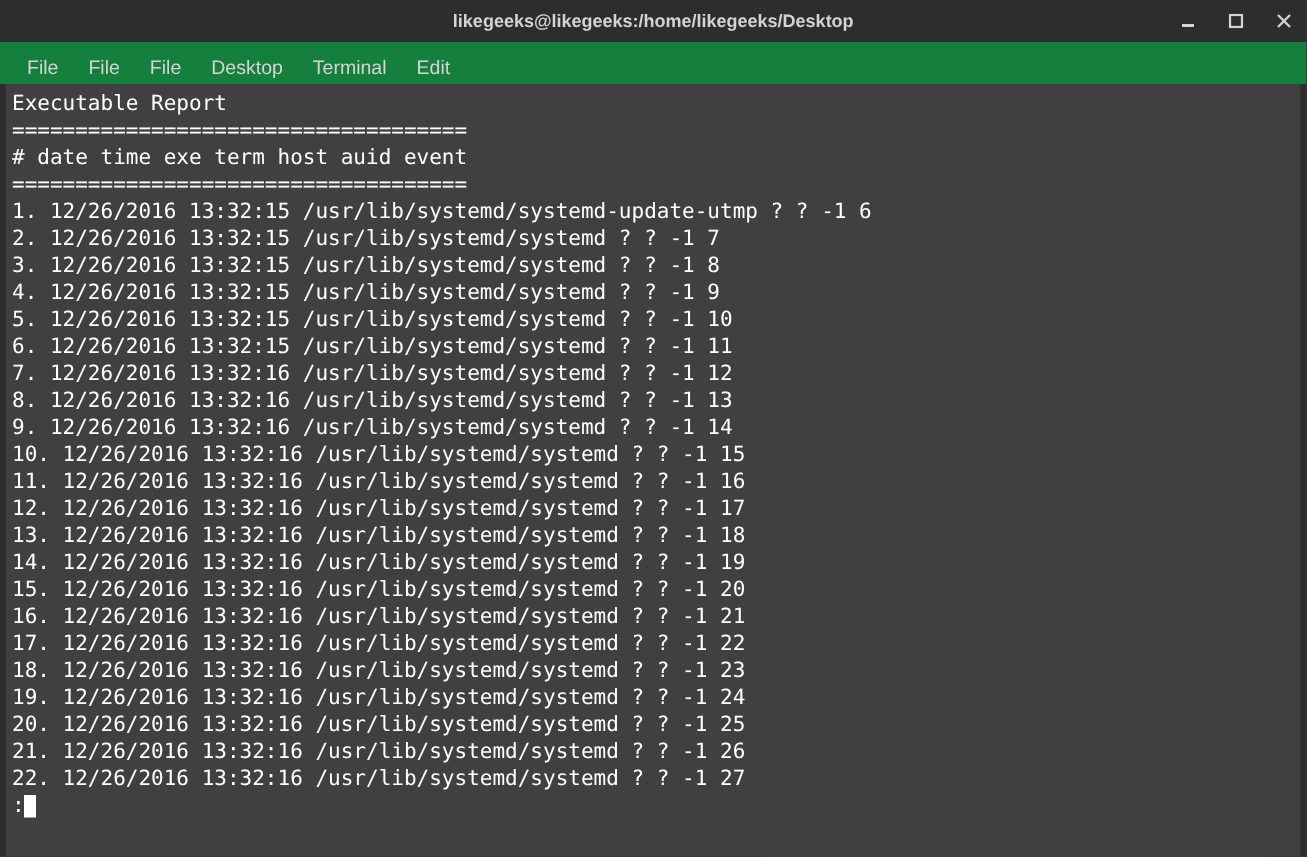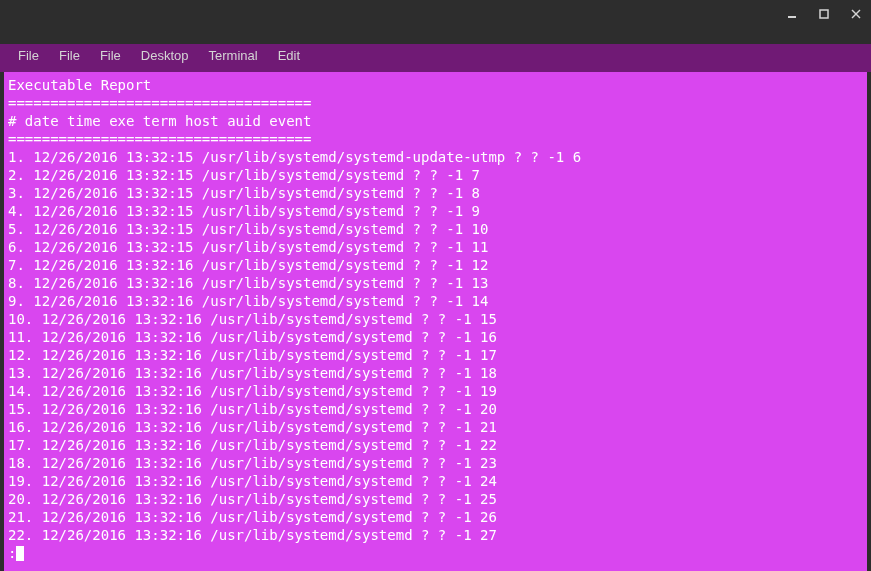--- a/index.html
+++ b/index.html
@@ -40,35 +40,34 @@
       justify-content: center;
       color: #d4d4d4;
       cursor: pointer;
     }
     .win-btn svg {
       width: 10px;
       height: 10px;
     }
     .menubar {
       height: 28px;
-      background: #701a75;
+      background: #15803d;
       display: flex;
-      align-items: flex-start;
+      align-items: flex-end;
       padding: 0 8px;
       color: #d4d4d4;
       font-size: 13px;
       gap: 0;
-      margin-top: 16px;
     }
     .menu-item {
       padding: 4px 10px;
       cursor: pointer;
     }
     .terminal {
-      background: #d946ef;
+      background: #404040;
       color: #ffffff;
       font-family: "DejaVu Sans Mono", "Liberation Mono", monospace;
       font-size: 14px;
       line-height: 18px;
       padding: 4px 4px;
       height: calc(571px - 56px);
       width: calc(871px - 8px);
       margin: 0 4px 4px 4px;
       overflow: hidden;
       white-space: pre;
@@ -78,20 +77,21 @@
       width: 8px;
       height: 15px;
       background: #ffffff;
       vertical-align: text-bottom;
     }
   </style>
 </head>
 <body>
 
 <div class="titlebar">
+  <span>likegeeks@likegeeks:/home/likegeeks/Desktop</span>
   <div class="window-controls">
     <div class="win-btn">
       <svg viewBox="0 0 10 10">
           <line x1="1" y1="8" x2="9" y2="8" stroke="#d4d4d4" stroke-width="2"></line>
         </svg>
     </div>
     <div class="win-btn">
       <svg viewBox="0 0 10 10">
           <rect x="1" y="1" width="8" height="8" fill="none" stroke="#d4d4d4" stroke-width="1.5"></rect>
         </svg>

